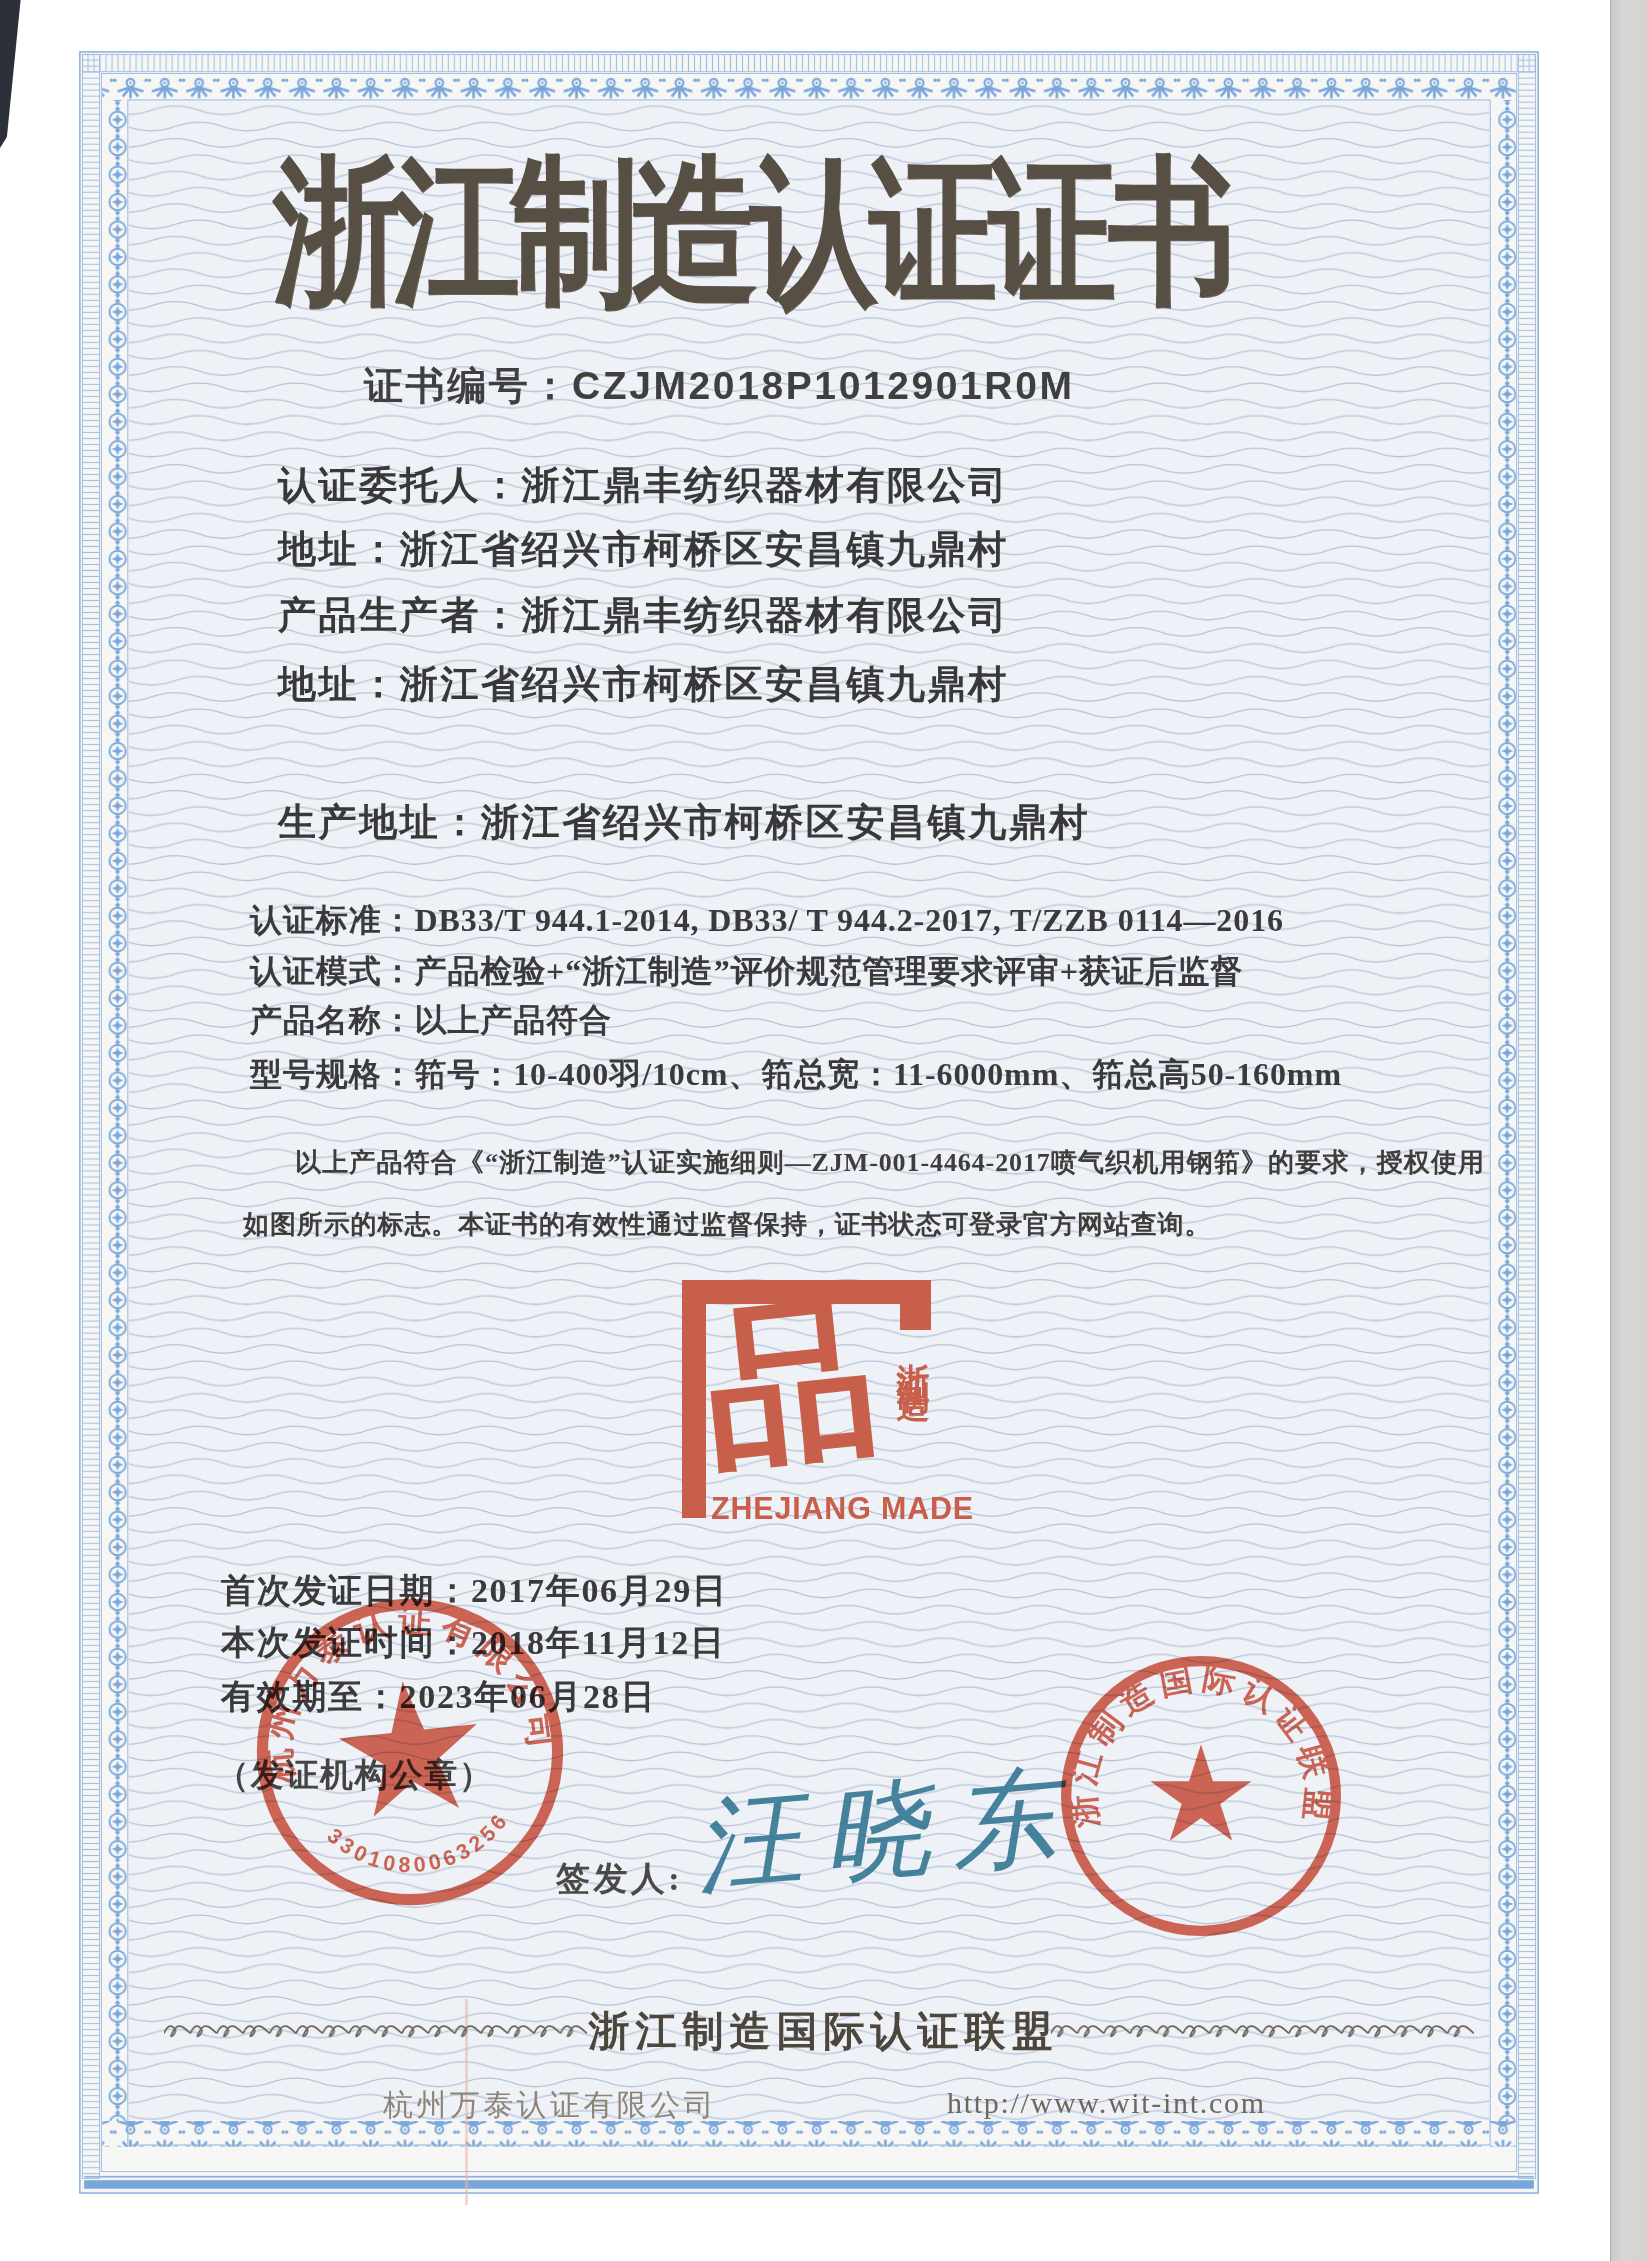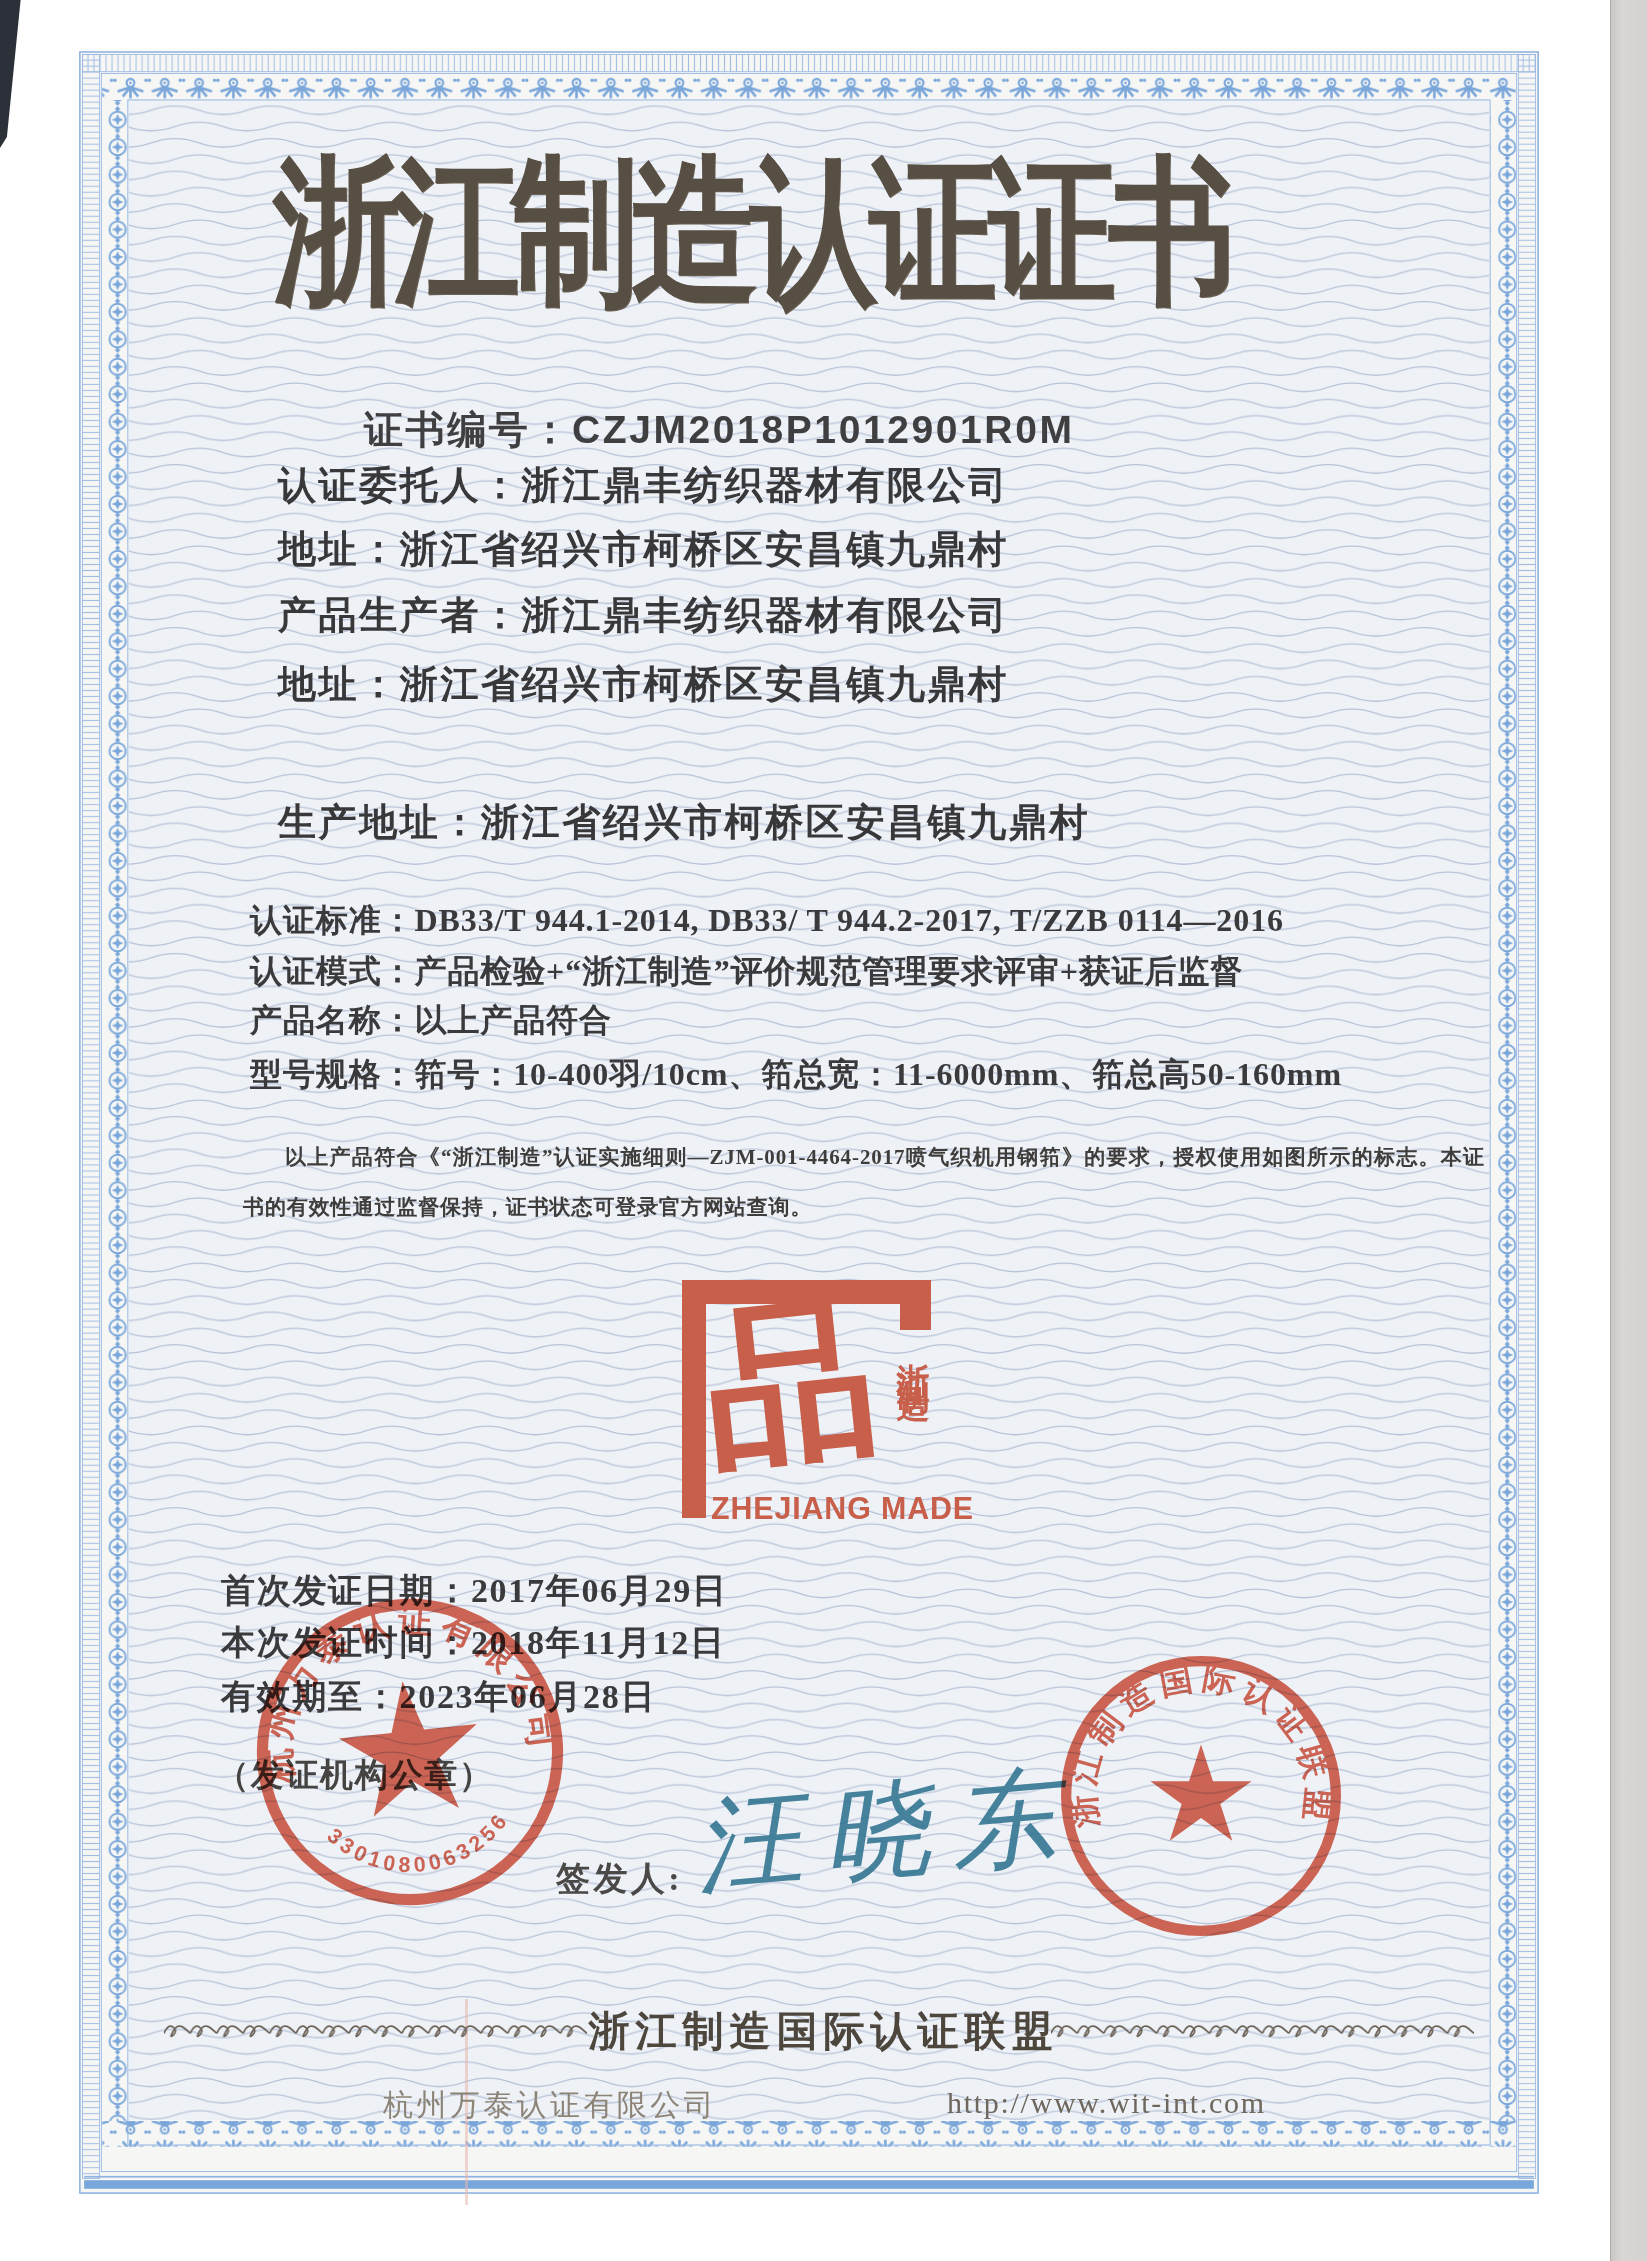--- a/index.html
+++ b/index.html
@@ -10,27 +10,27 @@
   .scan-strip{left:1610px;top:0;width:37px;height:2261px;
       background:linear-gradient(to right,#c9c8c6,#d8d7d5 30%,#d3d2d0);border-left:1.7px solid #aeadab;}
   .corner-wedge{left:0;top:0;width:26px;height:150px;background:#2c3038;
       clip-path:polygon(0 0,20.6px 0,6.9px 137px,0 148px);}
   .fold-mark{left:465px;top:1999px;width:2.6px;height:206px;background:#e8b7ad;opacity:.55;}
   
   .title{left:273px;top:127px;width:952px;font-size:127px;font-weight:700;color:#574e44;
       letter-spacing:-7.7px;white-space:nowrap;transform:scaleY(1.25);transform-origin:top left;
       font-family:"DejaVu Serif", serif;text-shadow:0.9px 0.9px 0 #6b6154;}
   .certno{left:364px;top:359px;font-size:39px;font-weight:600;color:#3f3f41;letter-spacing:2.6px;
-      font-family:"Liberation Sans", sans-serif;white-space:nowrap;margin-top:44px;}
+      font-family:"Liberation Sans", sans-serif;white-space:nowrap;}
   
   .field{left:250px;font-size:38px;line-height:48px;font-weight:700;color:#38383a;
       letter-spacing:2.6px;white-space:nowrap;margin-left:28px;}
   .detail{left:250px;font-size:32px;line-height:41px;font-weight:700;color:#3a3a3c;
       letter-spacing:0.9px;white-space:nowrap;}
-  .statement{left:243px;top:1132px;width:1242px;font-size:21px;line-height:50px;font-weight:600;
+  .statement{left:243px;top:1132px;width:1242px;font-size:26px;line-height:62px;font-weight:600;
       color:#3e3d3c;text-align:justify;text-indent:2em;letter-spacing:0.9px;}
   
   .logo{left:682px;top:1280px;width:250px;height:244px;}
   .logo .bar{position:absolute;background:#c75f4b;}
   .logo-mark{position:absolute;left:22px;top:12px;font-size:172px;line-height:180px;color:#c75f4b;
       font-family:"DejaVu Serif", serif;font-weight:700;transform:rotate(-6deg);}
   .logo-side{position:absolute;left:214px;top:57px;writing-mode:vertical-rl;font-size:33px;
       font-weight:700;color:#c75f4b;letter-spacing:8.6px;line-height:34px;}
   .logo-cap{position:absolute;left:29px;top:211px;font-size:31px;font-weight:700;color:#c75f4b;
       font-family:"Liberation Sans", sans-serif;letter-spacing:0.9px;white-space:nowrap;

